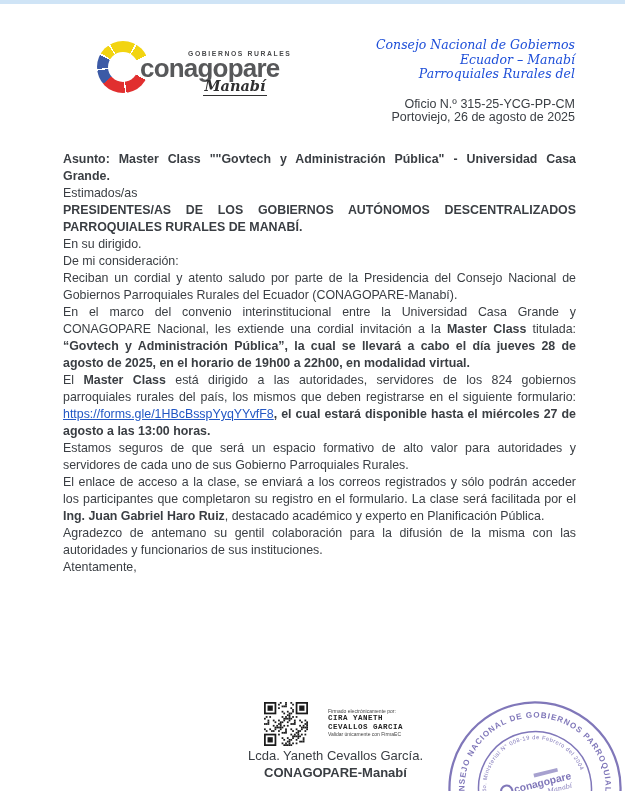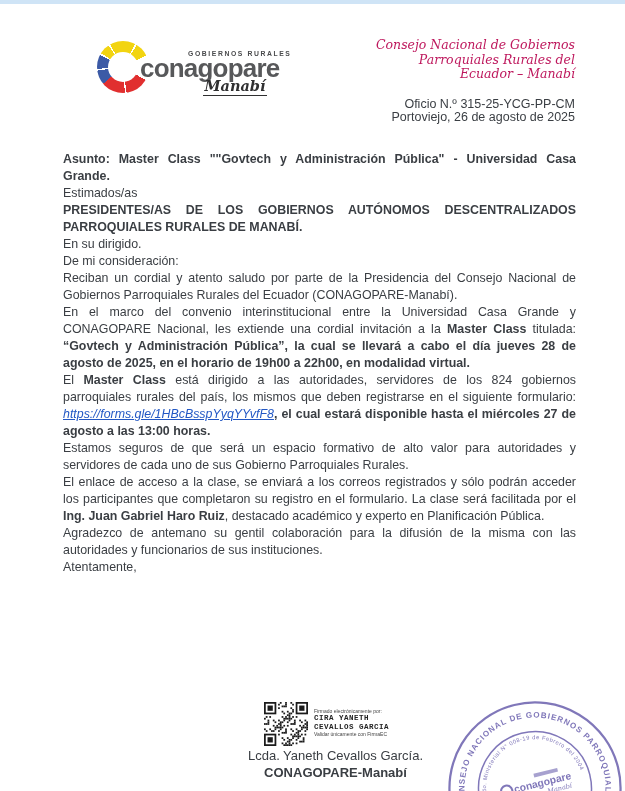--- a/index.html
+++ b/index.html
@@ -37,44 +37,44 @@
   .logo-region{
     position:absolute; left:106px; top:36px; width:64px; text-align:center;
     font-family:"DejaVu Serif", serif; font-style:italic; font-weight:bold;
     font-size:14.5px; color:#2f2f30; border-bottom:1.5px solid #2f2f30; padding-bottom:1px;
   }
 
   
   .org-lines{
     position:absolute; right:50px; top:38px; text-align:right;
     font-family:"DejaVu Serif", serif; font-style:italic;
-    font-size:12.5px; line-height:14.5px; color:#be185d;
+    font-size:12.5px; line-height:14.5px; color:#1d4ed8;
   }
   .oficio-lines{
     position:absolute; right:50px; top:98px; text-align:right;
     font-size:12.5px; line-height:13px; color:#3a3e43;
   }
 
   
   .content{position:absolute; left:63px; top:151px; width:513px; font-size:12.4px; line-height:17px;}
   .content p, .content div{margin:0;}
   .b{font-weight:bold;}
   .j{text-align:justify;}
   .subject{text-align:justify;}
   .recipient{margin-top:41px;}
   .para{margin-top:15px; text-align:justify;}
   .para-0{margin-top:27px;}
   .para-1{margin-top:9px;}
   .closing{margin-top:16px;}
-  a.link{color:#2257c4; text-decoration:underline; cursor:pointer;font-style:italic;}
+  a.link{color:#2257c4; text-decoration:underline; cursor:pointer;}
 
   
   .esign{position:absolute; left:264px; top:702px; display:flex; align-items:flex-start;}
   .esign svg{display:block;}
-  .esign-text{margin-left:6px; padding-top:6px; color:#222;}
+  .esign-text{margin-left:20px; padding-top:6px; color:#222;}
   .esign-tiny{font-size:5px; line-height:6px; color:#444; white-space:nowrap;}
   .esign-name{font-family:"Liberation Mono", monospace; font-weight:bold; font-size:7.5px; line-height:8.5px; letter-spacing:0.5px; white-space:nowrap;}
 
   
   .sig-block{position:absolute; left:228px; top:748px; width:215px; text-align:center;
     font-size:13px; line-height:16.5px; color:#3a3e43;}
 
   
   .stamp{position:absolute; left:441px; top:694px; width:188px; height:97px; pointer-events:none;}
 </style>
@@ -86,22 +86,22 @@
 
   <div class="logo" style="--y:#f2d411; --b:#3c5aa6; --r:#e12f2f;">
     <div class="ring"></div>
     <div class="logo-tagline">GOBIERNOS RURALES</div>
     <div class="logo-brand">conagopare</div>
     <div class="logo-region">Manabí</div>
   </div>
 
   <div class="org-lines">
     <div>Consejo Nacional de Gobiernos</div>
+    <div>Ecuador – Manabí</div>
     <div>Parroquiales Rurales del</div>
-    <div>Ecuador – Manabí</div>
   </div>
   <div class="oficio-lines">
     <div>Oficio N.º 315-25-YCG-PP-CM</div>
     <div>Portoviejo, 26 de agosto de 2025</div>
   </div>
 
   <div class="content">
     <p class="subject"><span class="b">Asunto:</span><span class="b"> Master Class ""Govtech y Administración Pública" - Universidad Casa Grande.</span></p>
 
     <div class="recipient">

